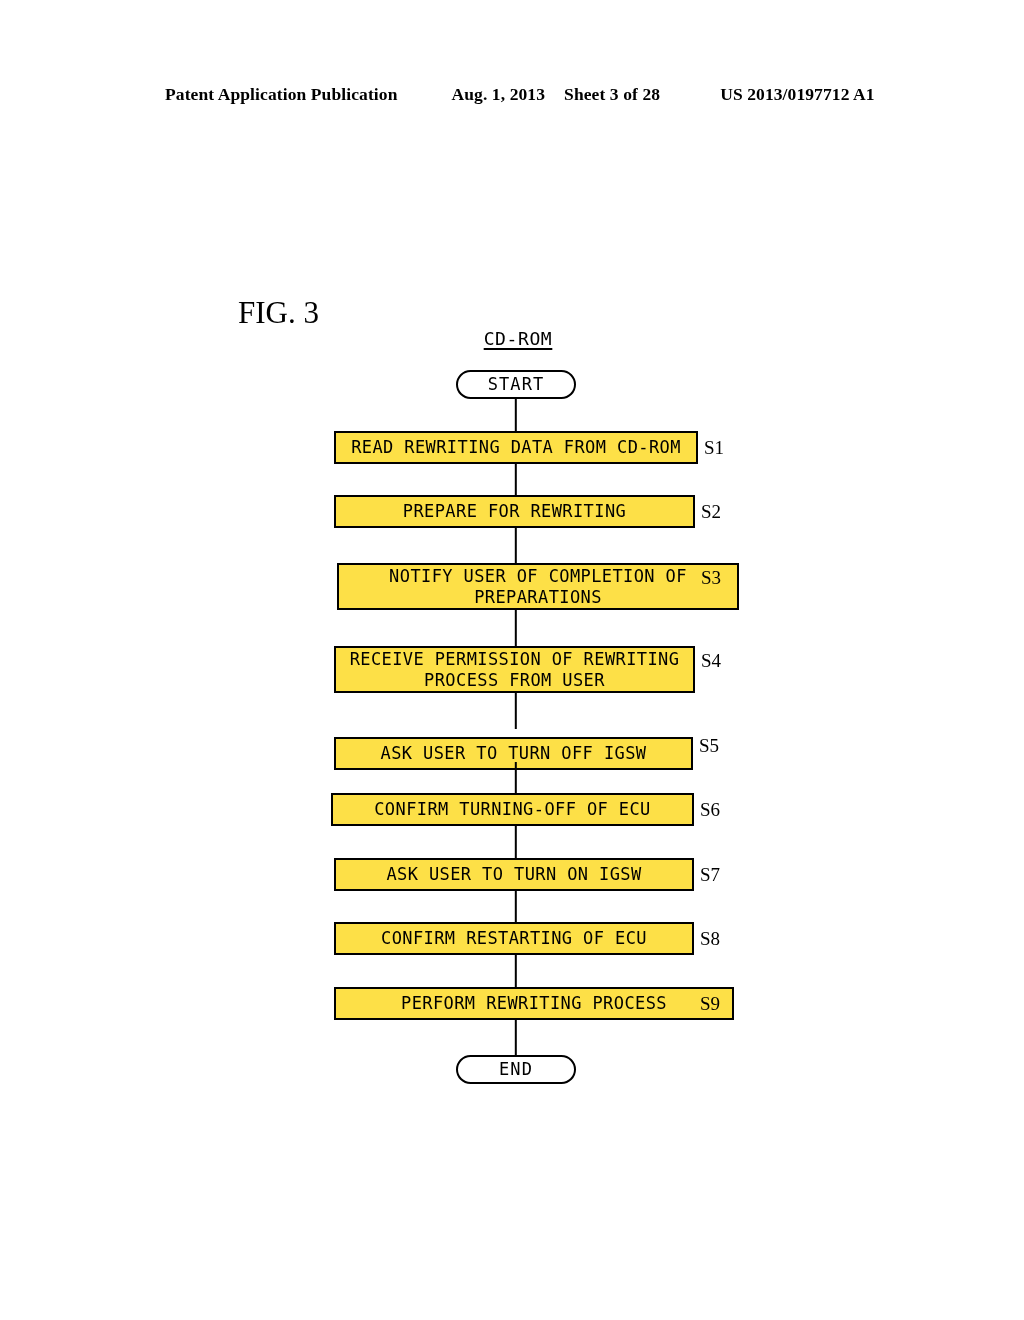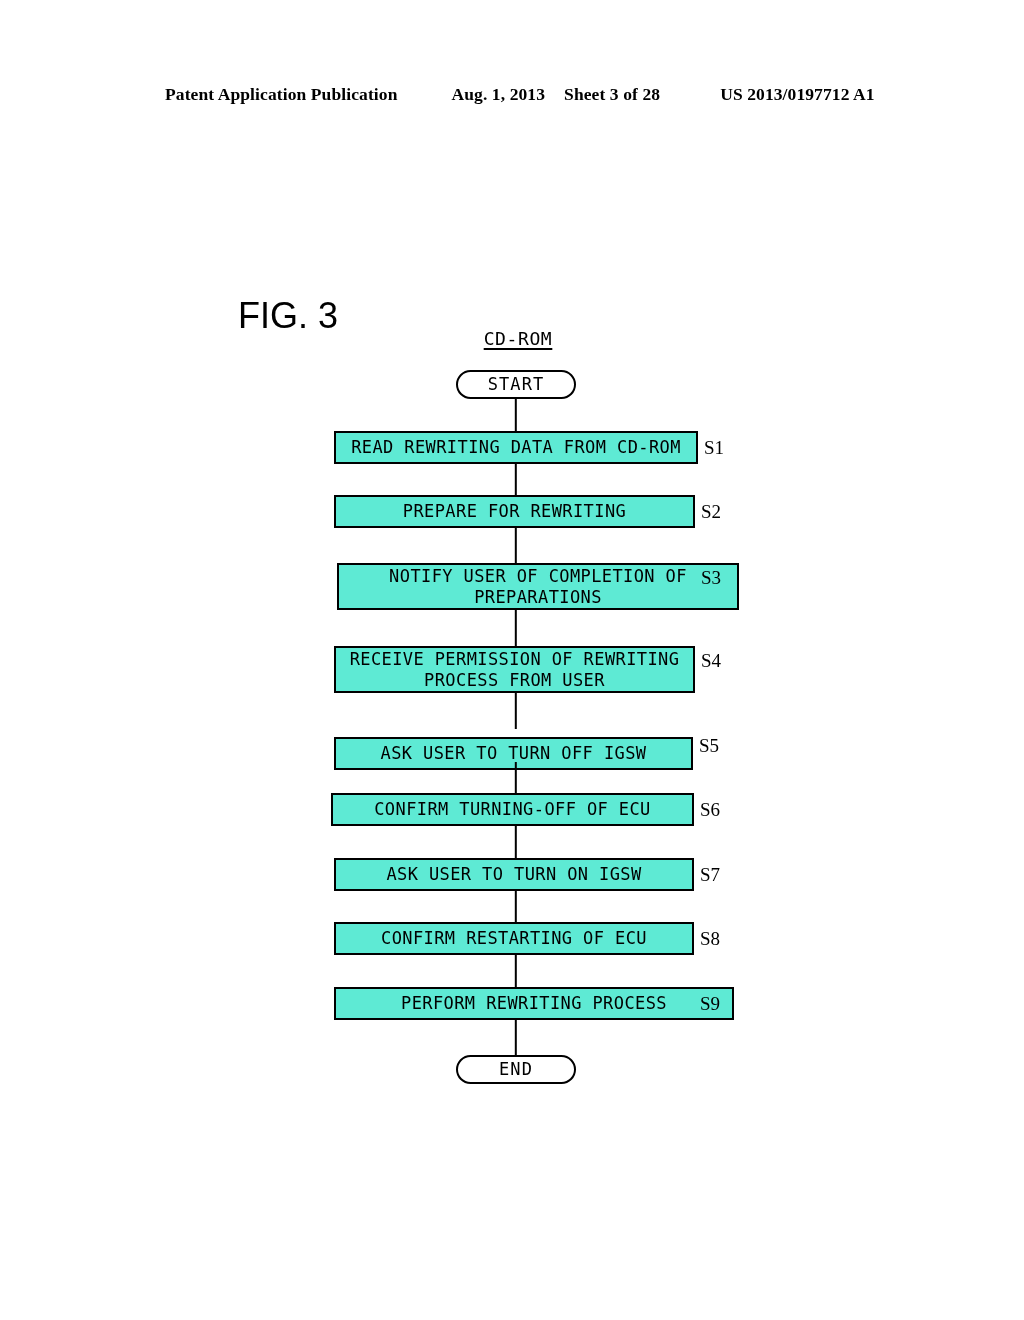--- a/index.html
+++ b/index.html
@@ -34,22 +34,22 @@
   .hdr-pub      { margin-right: 54px; }
   .hdr-date     { margin-right: 19px; }
   .hdr-sheet    { margin-right: 60px; }
   .hdr-patno    { }
 
   
   .fig-label {
     position: absolute;
     top: 295px;
     left: 238px;
-    font-family: Liberation Sans, sans-serif;
-    font-size: 36px;
+    font-family: Liberation Serif, serif;
+    font-size: 31px;
     letter-spacing: 0px;
     white-space: nowrap;
   }
 
   
   .flowchart {
     position: absolute;
     top: 328px;
     left: 0px;
     width: 1024px;
@@ -95,21 +95,21 @@
     align-items: center;
     justify-content: center;
   }
   .terminator .flow-text { font-size: 17px; letter-spacing: 1.1px; }
 
   
   .proc-box {
     position: absolute;
     box-sizing: border-box;
     border: 2.2px solid #000;
-    background: #5eead4;
+    background: #fde047;
     display: flex;
     align-items: center;
     justify-content: center;
     padding: 0 6px;
   }
 
   
   .connector {
     position: absolute;
     left: 50%;

